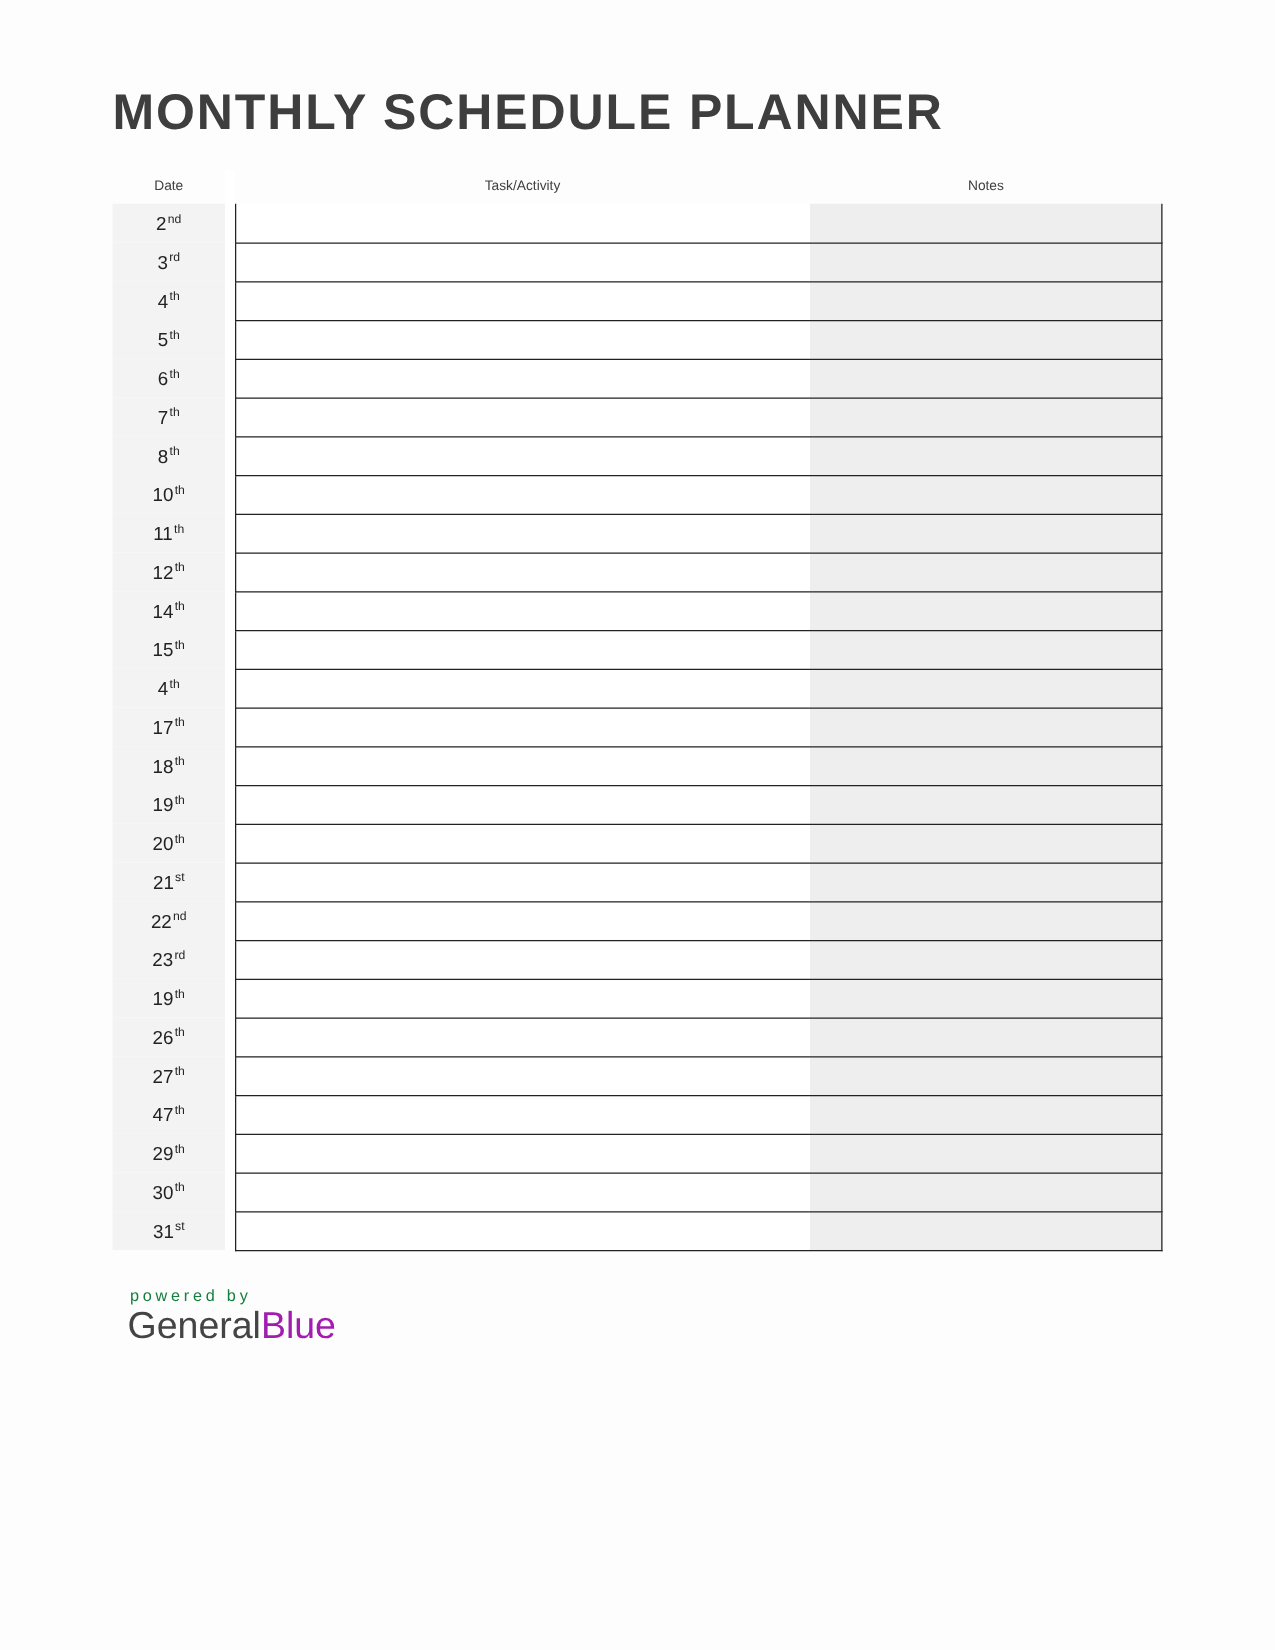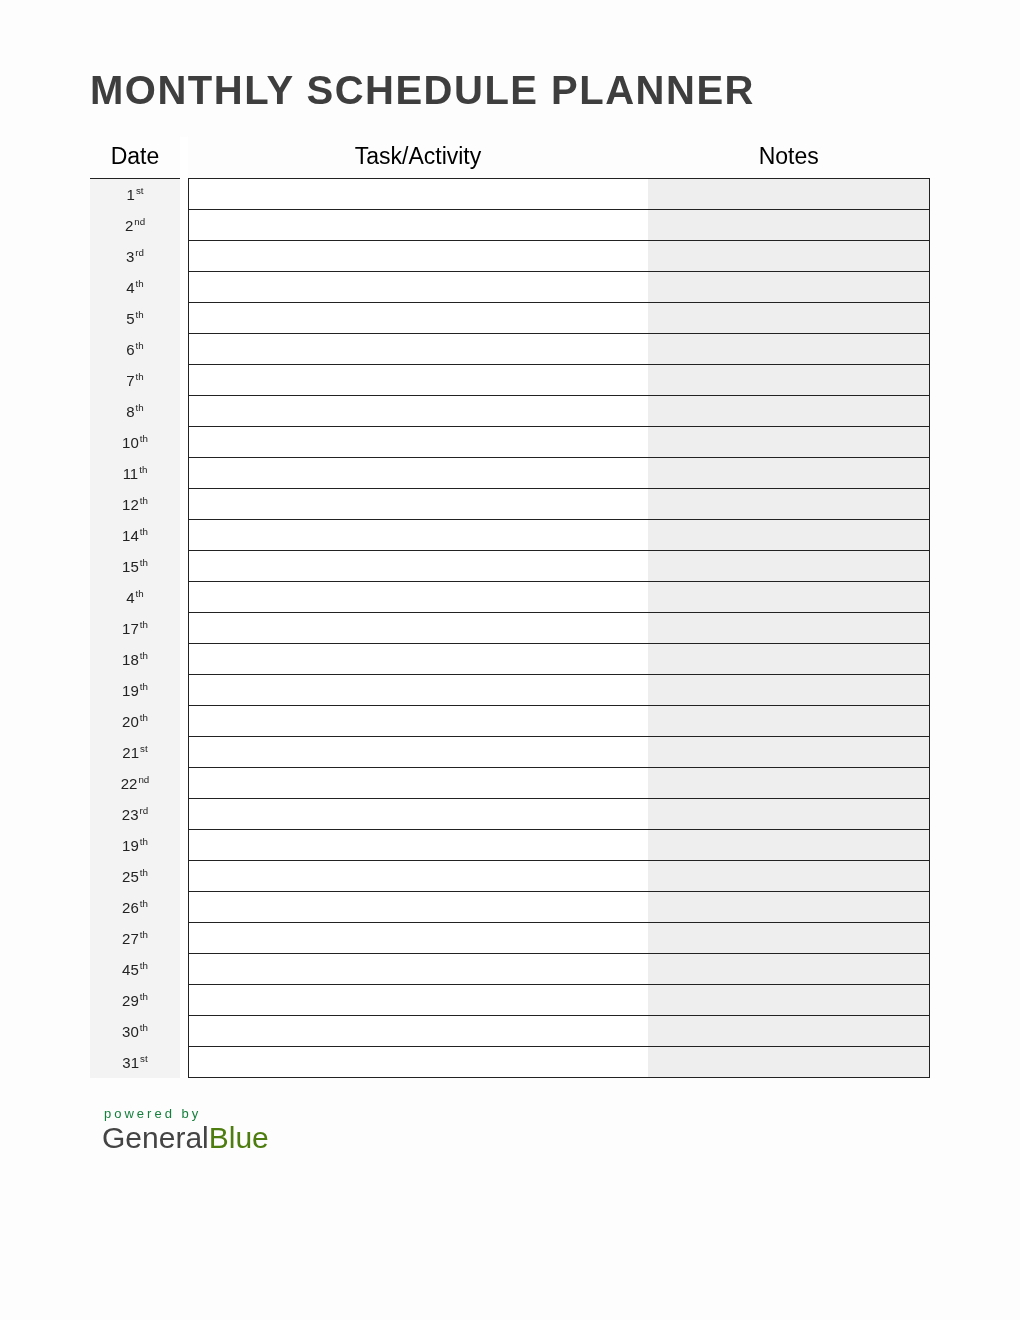--- a/index.html
+++ b/index.html
@@ -22,22 +22,22 @@
       letter-spacing: 1.5px;
       color: #3e3e3e;
       margin-bottom: 24px;
     }
     .planner-table {
       width: 100%;
       border-collapse: collapse;
     }
     .planner-table th {
       font-weight: 400;
-      font-size: 23px;
-      color: #000000;
+      font-size: 11px;
+      color: #404040;
       padding: 6px 0 8px 0;
       text-align: center;
     }
     .planner-table th.col-date {
       width: 90px;
     }
     .planner-table th.col-task {
       width: 460px;
     }
     .planner-table th.col-notes {
@@ -84,21 +84,21 @@
       letter-spacing: 3px;
       margin-bottom: 0px;
       margin-left: 2px;
     }
     .brand {
       font-size: 30px;
       color: #444;
       font-weight: 400;
     }
     .brand .blue {
-      color: #4d7c0f;
+      color: #a21caf;
     }
     .spacer-cell {
       width: 8px;
       background: #fff;
       border-bottom: none !important;
     }
   </style>
 </head>
 <body>
 
@@ -107,26 +107,20 @@
 <table class="planner-table">
   <thead>
     <tr>
       <th class="col-date">Date</th>
       <th class="spacer-cell"></th>
       <th class="col-task">Task/Activity</th>
       <th class="col-notes">Notes</th>
     </tr>
   </thead>
   <tbody id="planner-body">
-  <tr class="first-row">
-        <td class="date-cell"><span>1</span><span class="ord-sup">st</span></td>
-        <td class="spacer-cell"></td>
-        <td class="task-cell"></td>
-        <td class="notes-cell"></td>
-      </tr>
       <tr>
         <td class="date-cell"><span>2</span><span class="ord-sup">nd</span></td>
         <td class="spacer-cell"></td>
         <td class="task-cell"></td>
         <td class="notes-cell"></td>
       </tr>
       <tr>
         <td class="date-cell"><span>3</span><span class="ord-sup">rd</span></td>
         <td class="spacer-cell"></td>
         <td class="task-cell"></td>
@@ -240,39 +234,33 @@
         <td class="task-cell"></td>
         <td class="notes-cell"></td>
       </tr>
       <tr>
         <td class="date-cell"><span>19</span><span class="ord-sup">th</span></td>
         <td class="spacer-cell"></td>
         <td class="task-cell"></td>
         <td class="notes-cell"></td>
       </tr>
       <tr>
-        <td class="date-cell"><span>25</span><span class="ord-sup">th</span></td>
-        <td class="spacer-cell"></td>
-        <td class="task-cell"></td>
-        <td class="notes-cell"></td>
-      </tr>
-      <tr>
         <td class="date-cell"><span>26</span><span class="ord-sup">th</span></td>
         <td class="spacer-cell"></td>
         <td class="task-cell"></td>
         <td class="notes-cell"></td>
       </tr>
       <tr>
         <td class="date-cell"><span>27</span><span class="ord-sup">th</span></td>
         <td class="spacer-cell"></td>
         <td class="task-cell"></td>
         <td class="notes-cell"></td>
       </tr>
       <tr>
-        <td class="date-cell"><span>45</span><span class="ord-sup">th</span></td>
+        <td class="date-cell"><span>47</span><span class="ord-sup">th</span></td>
         <td class="spacer-cell"></td>
         <td class="task-cell"></td>
         <td class="notes-cell"></td>
       </tr>
       <tr>
         <td class="date-cell"><span>29</span><span class="ord-sup">th</span></td>
         <td class="spacer-cell"></td>
         <td class="task-cell"></td>
         <td class="notes-cell"></td>
       </tr>

